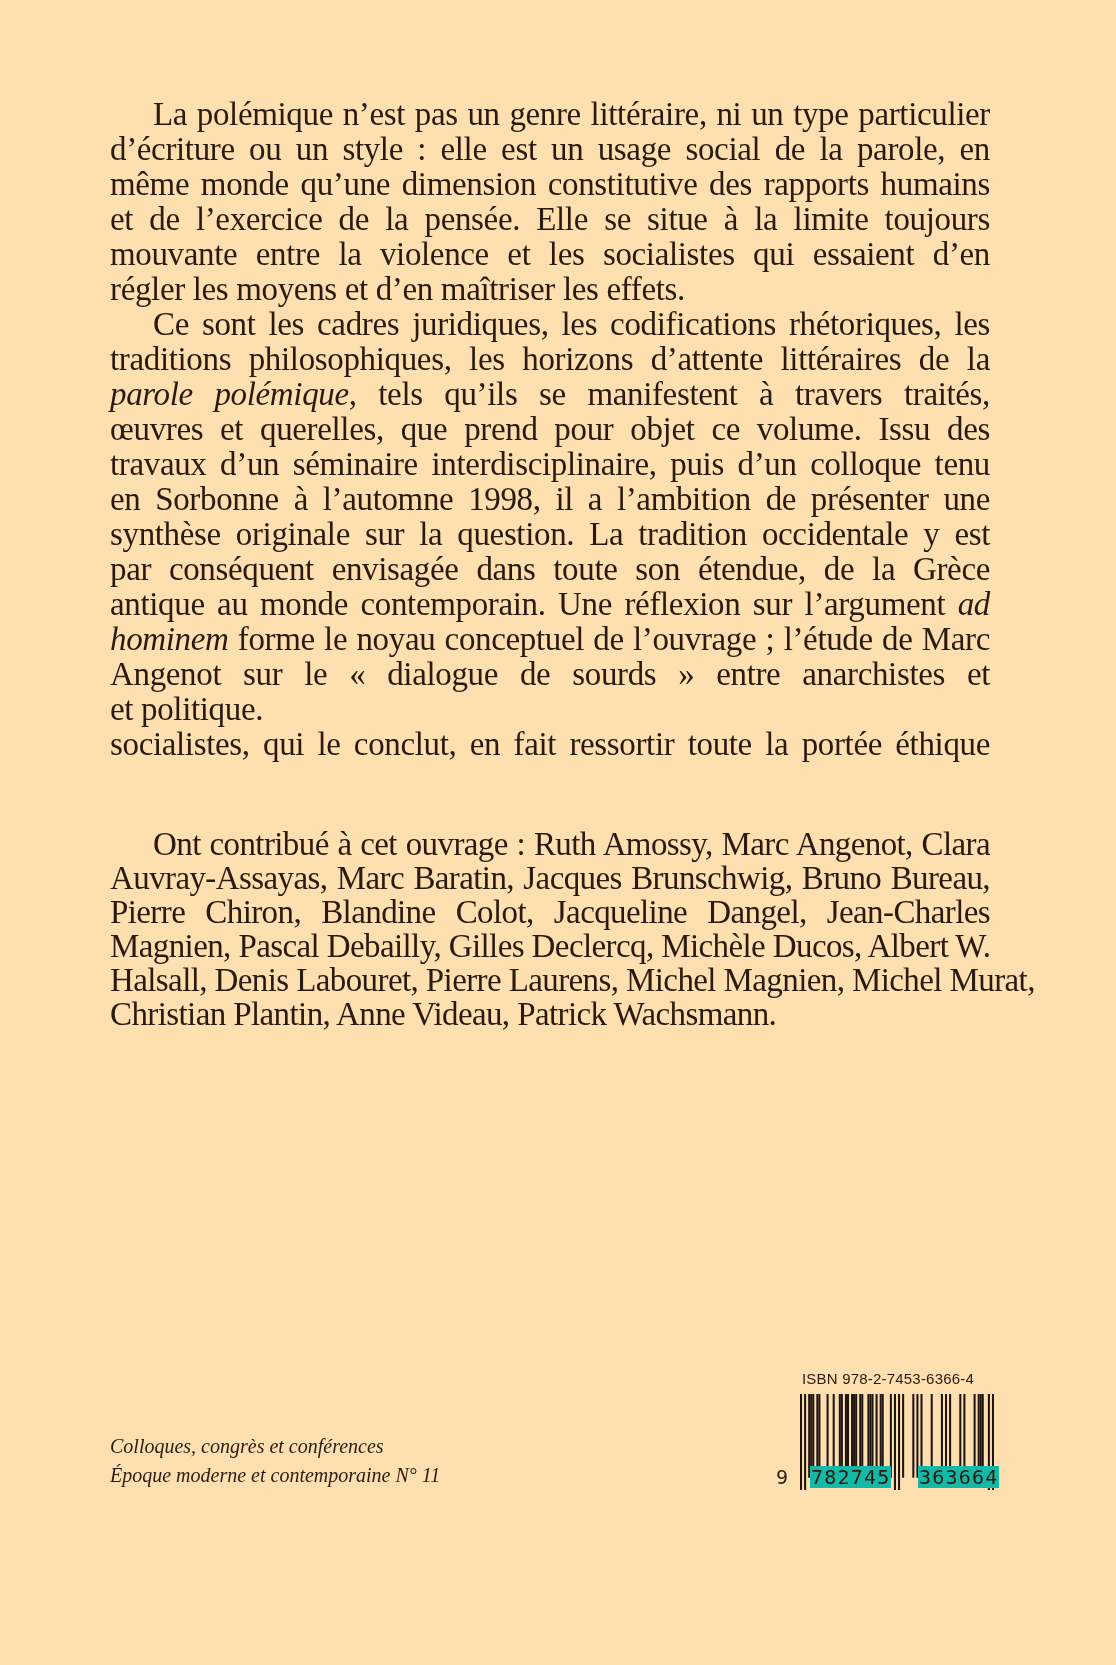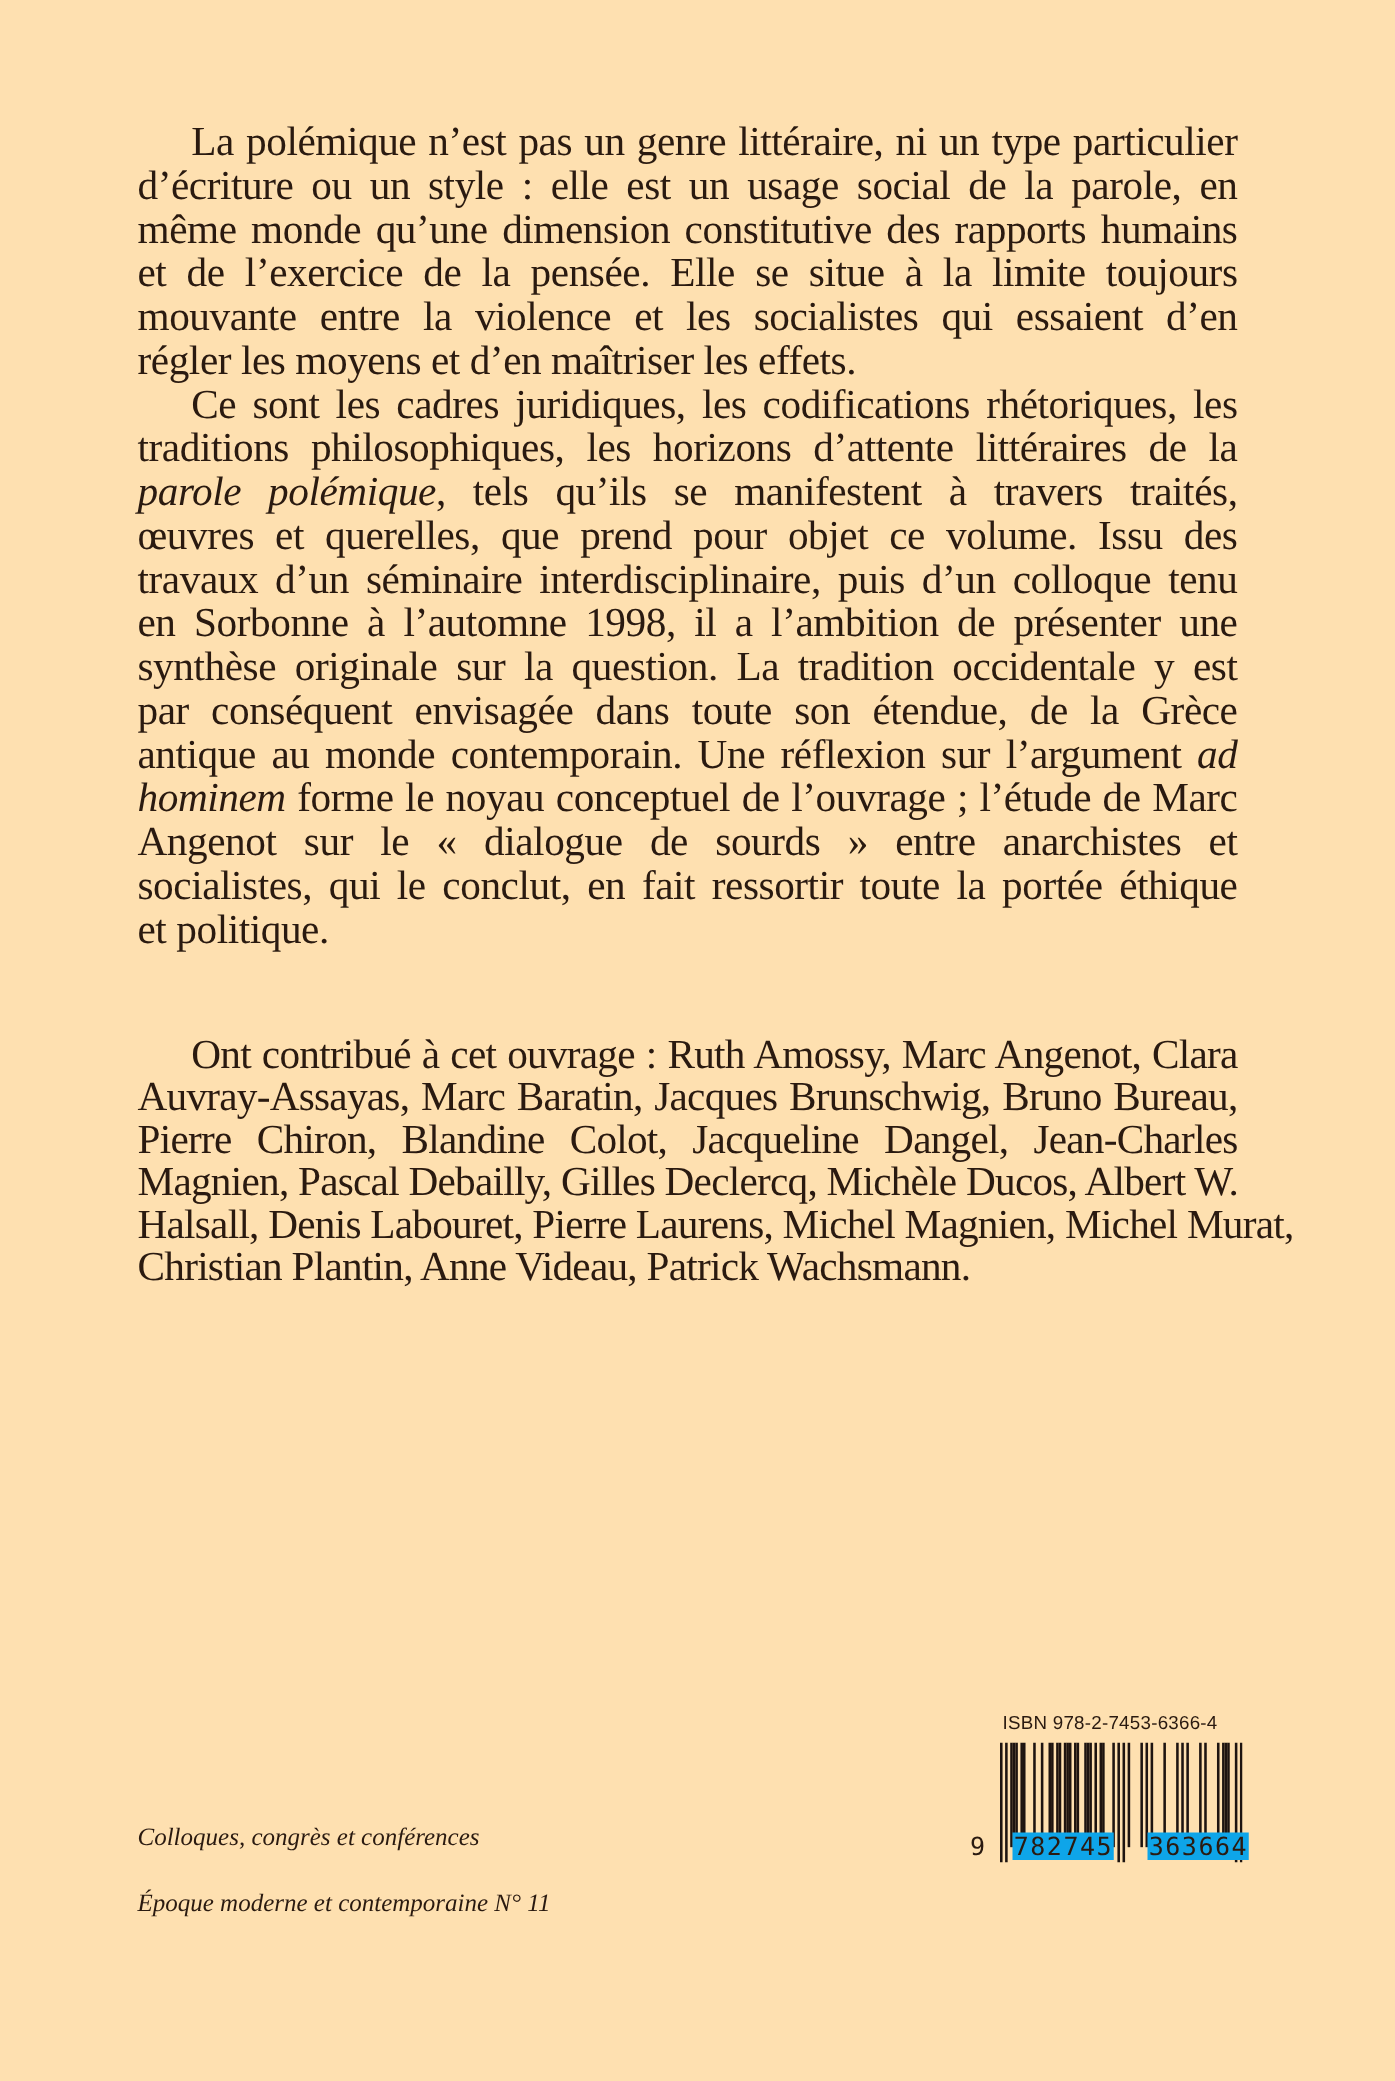--- a/index.html
+++ b/index.html
@@ -22,37 +22,37 @@
       white-space: nowrap;
       letter-spacing: -0.35px;
     }
     .line.last { text-align-last: left; }
     .line.indent { padding-left: 43px; }
     .line em { font-style: italic; }
     #main { top: 97px; }
     #contrib { top: 827px; }
     #contrib .line { height: 34px; line-height: 34px; letter-spacing: -0.6px; }
     #series { position: absolute; left: 110px; top: 1432px; font-style: italic; font-size: 20px; line-height: 29px; }
-    #series div { white-space: nowrap; margin-top: 24px; }
+    #series div { white-space: nowrap; }
     #isbn-area { position: absolute; left: 770px; top: 1370px; width: 230px; height: 130px; }
     #isbn-label {
       position: absolute; left: 32px; top: 0; width: 196px;
       font-family: "Liberation Sans", "DejaVu Sans", sans-serif;
       font-size: 15px; line-height: 18px; white-space: nowrap;
       letter-spacing: 0.2px;
     }
     #barcode { position: absolute; left: 30px; top: 24px; width: 194px; height: 96px; }
     #barcode-first {
       position: absolute; left: 6px; top: 96px;
       font-family: "DejaVu Sans Mono", "Liberation Mono", monospace; font-size: 20px; line-height: 22px;
     }
     .bc-digits {
       position: absolute; top: 96px;
       font-family: "DejaVu Sans Mono", "Liberation Mono", monospace; font-size: 20px; line-height: 22px;
-      letter-spacing: 1.2px; background: #0ea5e9; padding: 0 1px;
+      letter-spacing: 1.2px; background: #14b8a6; padding: 0 1px;
     }
   </style>
 </head>
 <body>
 
 <div id="main" class="block">
     <span class="line indent">La polémique n’est pas un genre littéraire, ni un type particulier</span>
     <span class="line">d’écriture ou un style : elle est un usage social de la parole, en</span>
     <span class="line">même monde qu’une dimension constitutive des rapports humains</span>
     <span class="line">et de l’exercice de la pensée. Elle se situe à la limite toujours</span>
@@ -62,22 +62,22 @@
     <span class="line">traditions philosophiques, les horizons d’attente littéraires de la</span>
     <span class="line"><em>parole polémique</em>, tels qu’ils se manifestent à travers traités,</span>
     <span class="line">œuvres et querelles, que prend pour objet ce volume. Issu des</span>
     <span class="line">travaux d’un séminaire interdisciplinaire, puis d’un colloque tenu</span>
     <span class="line">en Sorbonne à l’automne 1998, il a l’ambition de présenter une</span>
     <span class="line">synthèse originale sur la question. La tradition occidentale y est</span>
     <span class="line">par conséquent envisagée dans toute son étendue, de la Grèce</span>
     <span class="line">antique au monde contemporain. Une réflexion sur l’argument <em>ad</em></span>
     <span class="line"><em>hominem</em> forme le noyau conceptuel de l’ouvrage ; l’étude de Marc</span>
     <span class="line">Angenot sur le « dialogue de sourds » entre anarchistes et</span>
+    <span class="line last">et politique.</span>
     <span class="line">socialistes, qui le conclut, en fait ressortir toute la portée éthique</span>
-    <span class="line last">et politique.</span>
   </div>
 
 <div id="contrib" class="block">
     <span class="line indent">Ont contribué à cet ouvrage : Ruth Amossy, Marc Angenot, Clara</span>
     <span class="line">Auvray-Assayas, Marc Baratin, Jacques Brunschwig, Bruno Bureau,</span>
     <span class="line">Pierre Chiron, Blandine Colot, Jacqueline Dangel, Jean-Charles</span>
     <span class="line">Magnien, Pascal Debailly, Gilles Declercq, Michèle Ducos, Albert W.</span>
     <span class="line">Halsall, Denis Labouret, Pierre Laurens, Michel Magnien, Michel Murat,</span>
     <span class="line last">Christian Plantin, Anne Videau, Patrick Wachsmann.</span>
   </div>

